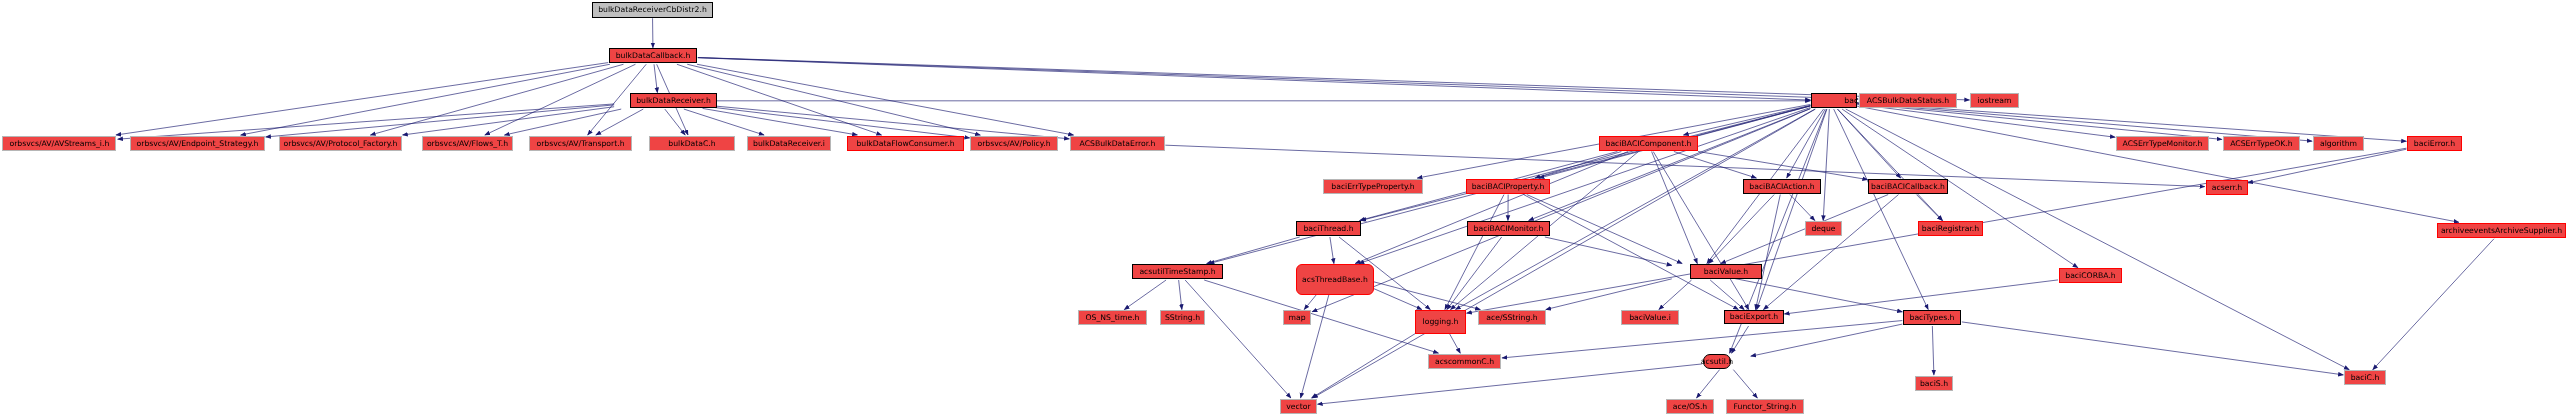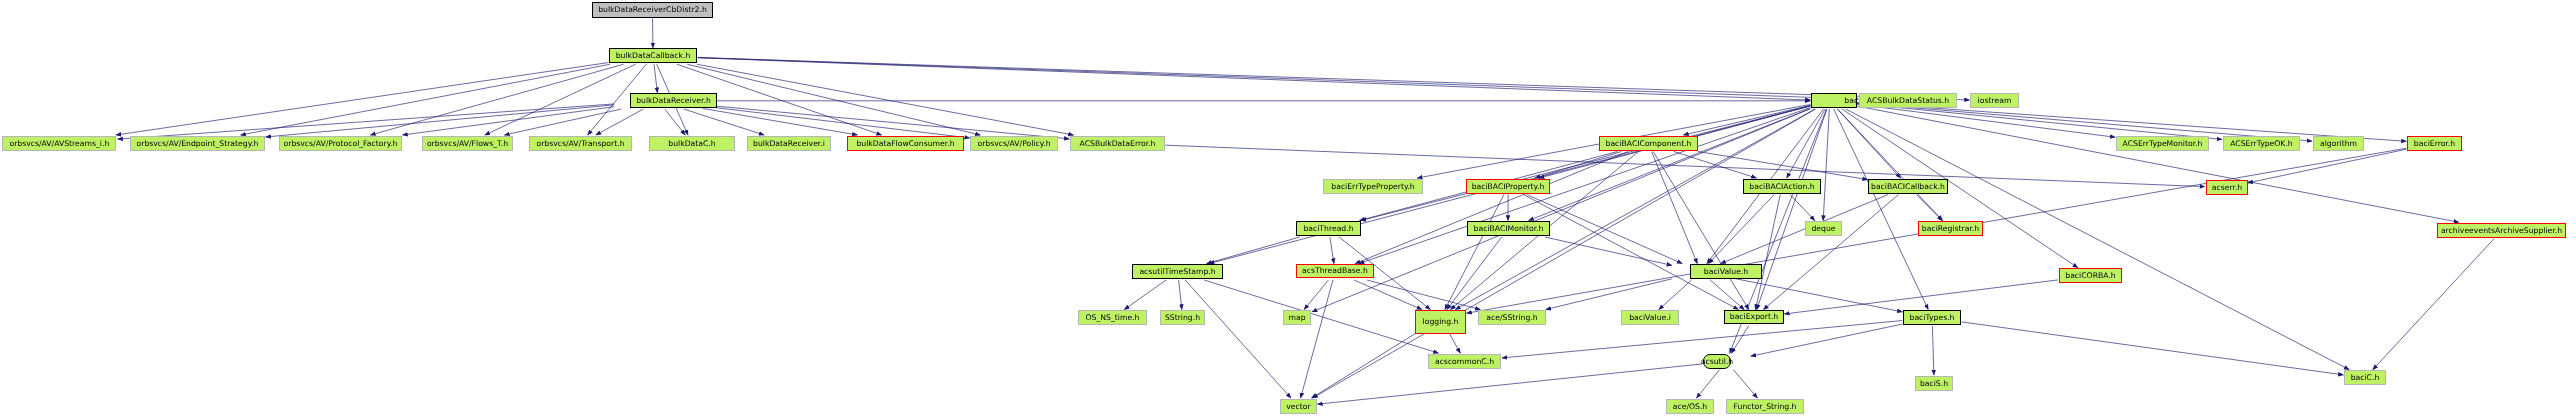--- a/index.html
+++ b/index.html
@@ -1,20 +1,20 @@
 <!DOCTYPE html>
 <html style="font-size:9.4px"><head>
 <meta charset="utf-8">
 <style>
   html,body{margin:0;padding:0;background:#ffffff;}
   .canvas{position:relative;width:2576px;height:418px;background:#ffffff;
           font-family:"DejaVu Sans","Liberation Sans",sans-serif;overflow:hidden;}
   svg.edges{position:absolute;left:0;top:0;width:2576px;height:418px;}
   .node{position:absolute;display:flex;align-items:center;justify-content:center;
-        font-size:7.7px;line-height:1;color:#000;background:#bef264;box-sizing:border-box;
+        font-size:7.7px;line-height:1;color:#000;background:#ef4444;box-sizing:border-box;
         white-space:nowrap;z-index:2;}
   .node.b-gray{border:0.6px solid #b6b6b6;}
   .node.b-black{border:1.2px solid #000000;}
   .node.b-red{border:1.2px solid #ff0000;}
   .node.root{background:#bfbfbf;border:1.2px solid #000000;}
 </style>
 </head>
 <body>
 
 <div class="canvas">
@@ -149,21 +149,21 @@
     <div class="node b-red" style="left: 1466px; top: 179px; width: 84px; height: 15.3px;">baciBACIProperty.h</div>
     <div class="node b-black" style="left: 1743px; top: 179px; width: 78px; height: 15.3px;">baciBACIAction.h</div>
     <div class="node b-black" style="left: 1868px; top: 179px; width: 80px; height: 15.3px;">baciBACICallback.h</div>
     <div class="node b-red" style="left: 2206px; top: 180px; width: 42px; height: 15.3px;">acserr.h</div>
     <div class="node b-black" style="left: 1296px; top: 221px; width: 65px; height: 15.3px;">baciThread.h</div>
     <div class="node b-black" style="left: 1467px; top: 221px; width: 83px; height: 15.3px;">baciBACIMonitor.h</div>
     <div class="node b-gray" style="left: 1805px; top: 221px; width: 37px; height: 15.3px;">deque</div>
     <div class="node b-red" style="left: 1918px; top: 221px; width: 65px; height: 15.3px;">baciRegistrar.h</div>
     <div class="node b-red" style="left: 2437px; top: 223px; width: 129px; height: 15.3px;">archiveeventsArchiveSupplier.h</div>
     <div class="node b-black" style="left: 1132px; top: 264px; width: 91px; height: 15.3px;">acsutilTimeStamp.h</div>
-    <div class="node b-red" style="left: 1296px; top: 264px; width: 78px; height: 14px;">acsThreadBase.h</div>
+    <div class="node b-red" style="left: 1296px; top: 264px; width: 78px; height: 31px; border-radius: 6px;">acsThreadBase.h</div>
     <div class="node b-black" style="left: 1662px; top: 264px; width: 72px; height: 15.3px; margin-left: 28px;">baciValue.h</div>
     <div class="node b-red" style="left: 2059px; top: 268px; width: 63px; height: 15.3px;">baciCORBA.h</div>
     <div class="node b-gray" style="left: 1078px; top: 310px; width: 69px; height: 15.3px;">OS_NS_time.h</div>
     <div class="node b-gray" style="left: 1160px; top: 310px; width: 45px; height: 15.3px;">SString.h</div>
     <div class="node b-gray" style="left: 1283px; top: 310px; width: 28px; height: 15.3px;">map</div>
     <div class="node b-red" style="left: 1415px; top: 310px; width: 51px; height: 24px;">logging.h</div>
     <div class="node b-gray" style="left: 1478px; top: 310px; width: 68px; height: 15.3px;">ace/SString.h</div>
     <div class="node b-gray" style="left: 1621px; top: 310px; width: 58px; height: 15.3px;">baciValue.i</div>
     <div class="node b-black" style="left: 1724px; top: 310px; width: 60px; height: 14px;">baciExport.h</div>
     <div class="node b-black" style="left: 1903px; top: 310px; width: 58px; height: 15.3px;">baciTypes.h</div>

